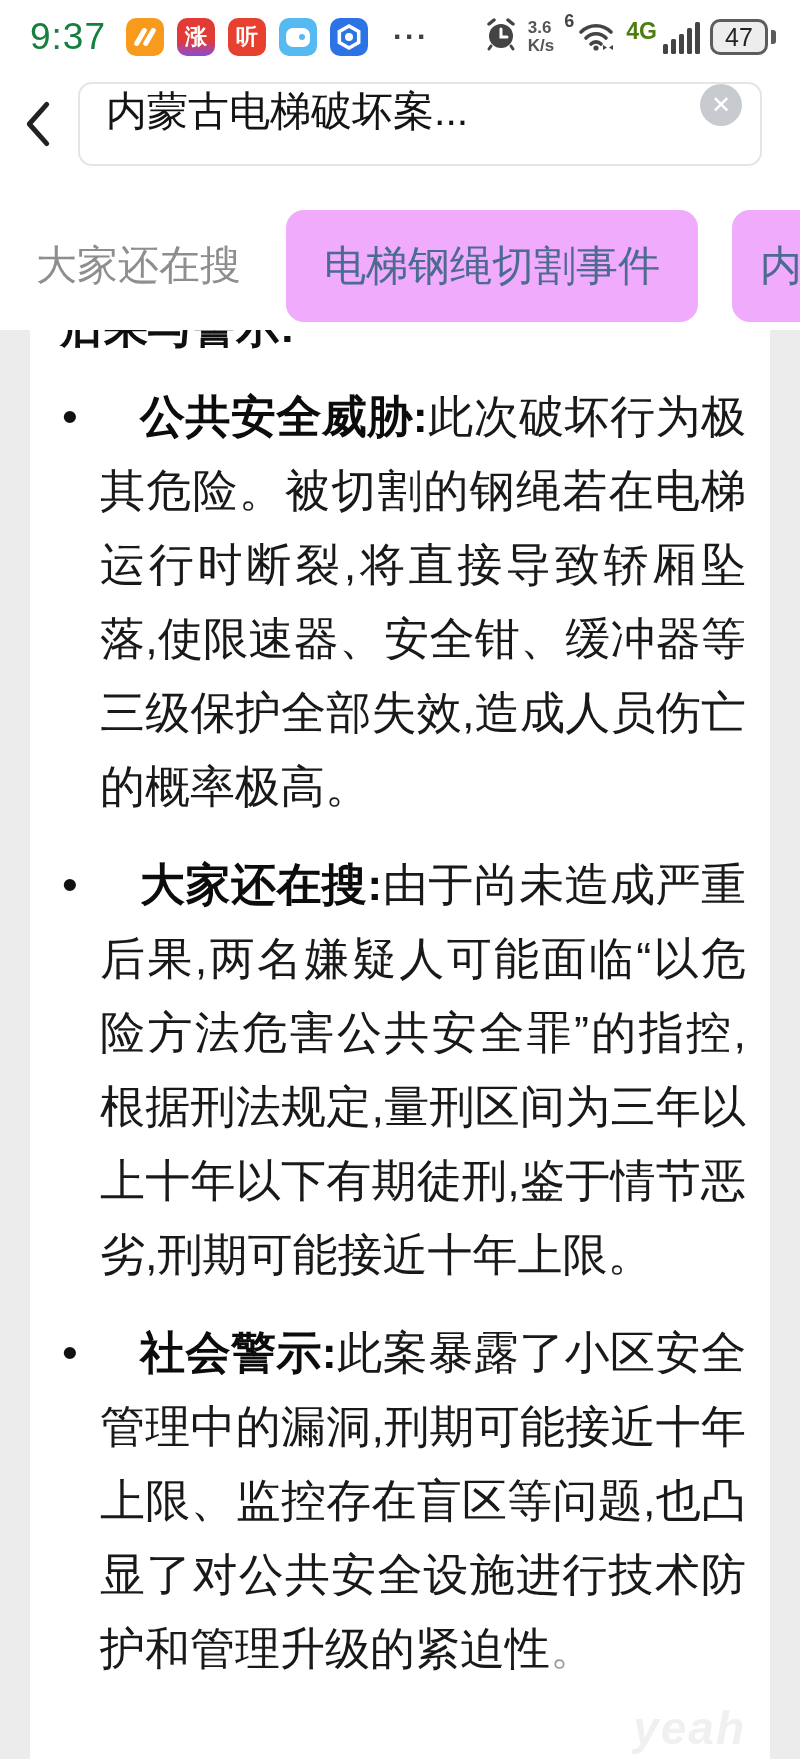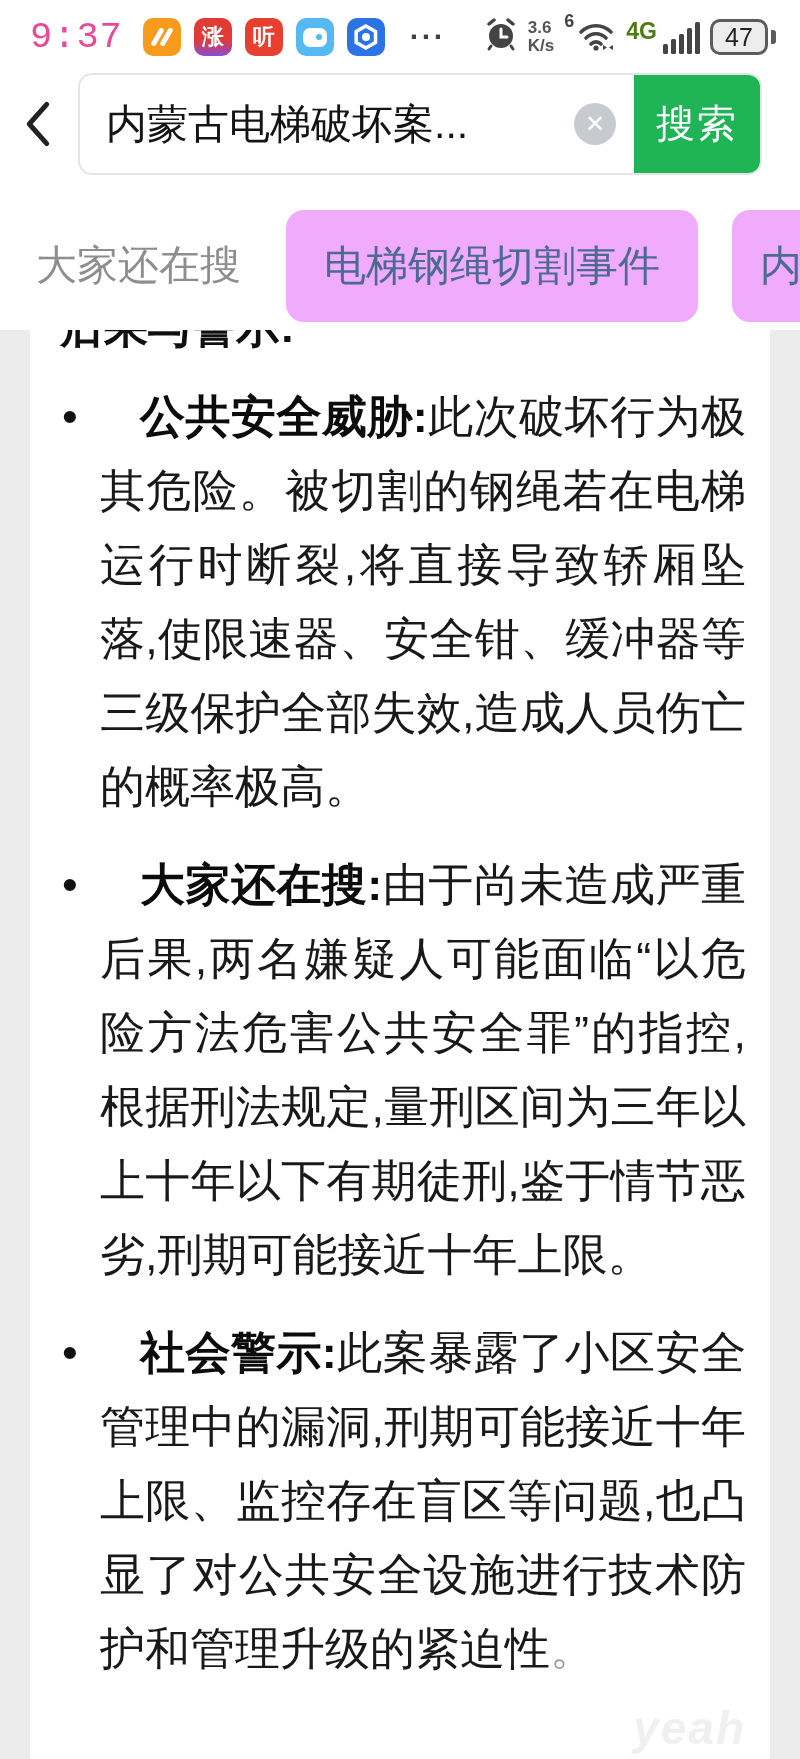--- a/index.html
+++ b/index.html
@@ -2,21 +2,21 @@
 <html><head>
 <meta charset="utf-8">
 <style>
   html,body{margin:0;padding:0;background:#fff;}
   .screen{position:relative;width:800px;height:1759px;background:#fff;overflow:hidden;
           font-family:"Liberation Sans","DejaVu Sans",sans-serif;}
 
   
   .statusbar{position:absolute;top:0;left:0;right:0;height:66px;display:flex;align-items:center;
              padding:8px 24px 0 30px;box-sizing:border-box;}
-  .time{font-size:37px;color:#ec4899;font-weight:500;letter-spacing:1px;font-family:Liberation Mono, monospace;}
+  .time{font-size:37px;color:#15803d;font-weight:500;letter-spacing:1px;}
   .appicons{display:flex;align-items:center;gap:13px;margin-left:20px;}
   .appicon{width:38px;height:38px;border-radius:10px;position:relative;overflow:hidden;
            display:flex;align-items:center;justify-content:center;flex:none;}
   .appicon b{color:#fff;font-size:22px;font-weight:700;}
   .a1{background:#F89B1C;}
   .a1 i{position:absolute;width:5px;height:20px;background:#fff;border-radius:3px;transform:rotate(30deg);}
   .a1 .s1{left:12px;top:9px;} .a1 .s2{left:21px;top:9px;}
   .a2{background:linear-gradient(180deg,#E23A34 58%,#8A4BD8 100%);}
   .a3{background:#E8402F;}
   .a4{background:#56B9F2;}
@@ -40,22 +40,22 @@
   .bars i{width:5px;background:#444;border-radius:1.5px;}
   .battery{display:flex;align-items:center;}
   .bat-body{width:58px;height:36px;border:3px solid #5c5c5c;border-radius:10px;background:#ededed;
             display:flex;align-items:center;justify-content:center;font-size:25px;color:#222;box-sizing:border-box;}
   .bat-nub{width:5px;height:14px;background:#5c5c5c;border-radius:0 3px 3px 0;margin-left:3px;}
 
   
   .searchrow{position:absolute;top:84px;left:0;right:0;height:80px;display:flex;align-items:center;
              padding:0 38px 0 24px;box-sizing:border-box;}
   .back{width:46px;display:flex;align-items:center;flex:none;}
-  .searchbox{flex:1;height:102px;margin-left:8px;border:2px solid #E5E5E5;border-radius:14px;
-             display:flex;align-items:center;background:#fff;box-sizing:border-box;overflow:hidden;}
+  .searchbox{flex:1;height:84px;margin-left:8px;border:2px solid #E5E5E5;border-radius:14px;
+             display:flex;align-items:flex-start;background:#fff;box-sizing:border-box;overflow:hidden;}
   .query{flex:1;font-size:41px;color:#141414;padding-left:26px;white-space:nowrap;overflow:hidden;}
   .clear{width:42px;height:42px;border-radius:50%;background:#C7CBD0;color:#fff;display:flex;
          align-items:center;justify-content:center;font-size:24px;font-weight:700;margin-right:18px;flex:none;}
   .searchbtn{width:126px;align-self:stretch;background:#1FB556;color:#fff;font-size:39px;
              display:flex;align-items:center;justify-content:center;flex:none;letter-spacing:2px;}
 
   
   .suggest{position:absolute;top:208px;left:0;right:0;height:118px;padding-left:32px;}
   .suggest-label{position:absolute;left:36px;top:30px;font-size:41px;color:#8E8E8E;}
   .chip{position:absolute;top:2px;height:112px;background:#f0abfc;border-radius:18px;
@@ -147,21 +147,20 @@
 
   <div class="searchrow">
     <span class="back">
       <svg width="28" height="48" viewBox="0 0 24 44">
         <polyline points="20,4 4,22 20,40" fill="none" stroke="#222" stroke-width="4.5" stroke-linecap="round" stroke-linejoin="round"></polyline>
       </svg>
     </span>
     <div class="searchbox">
       <span class="query">内蒙古电梯破坏案...</span>
       <span class="clear">✕</span>
-      <span class="searchbtn">搜索</span>
     </div>
   </div>
 
   <div class="suggest">
     <span class="suggest-label">大家还在搜</span>
     <span class="chip chip1">电梯钢绳切割事件</span>
     <span class="chip chip2">内</span>
   </div>
 
   <div class="contentbg">

